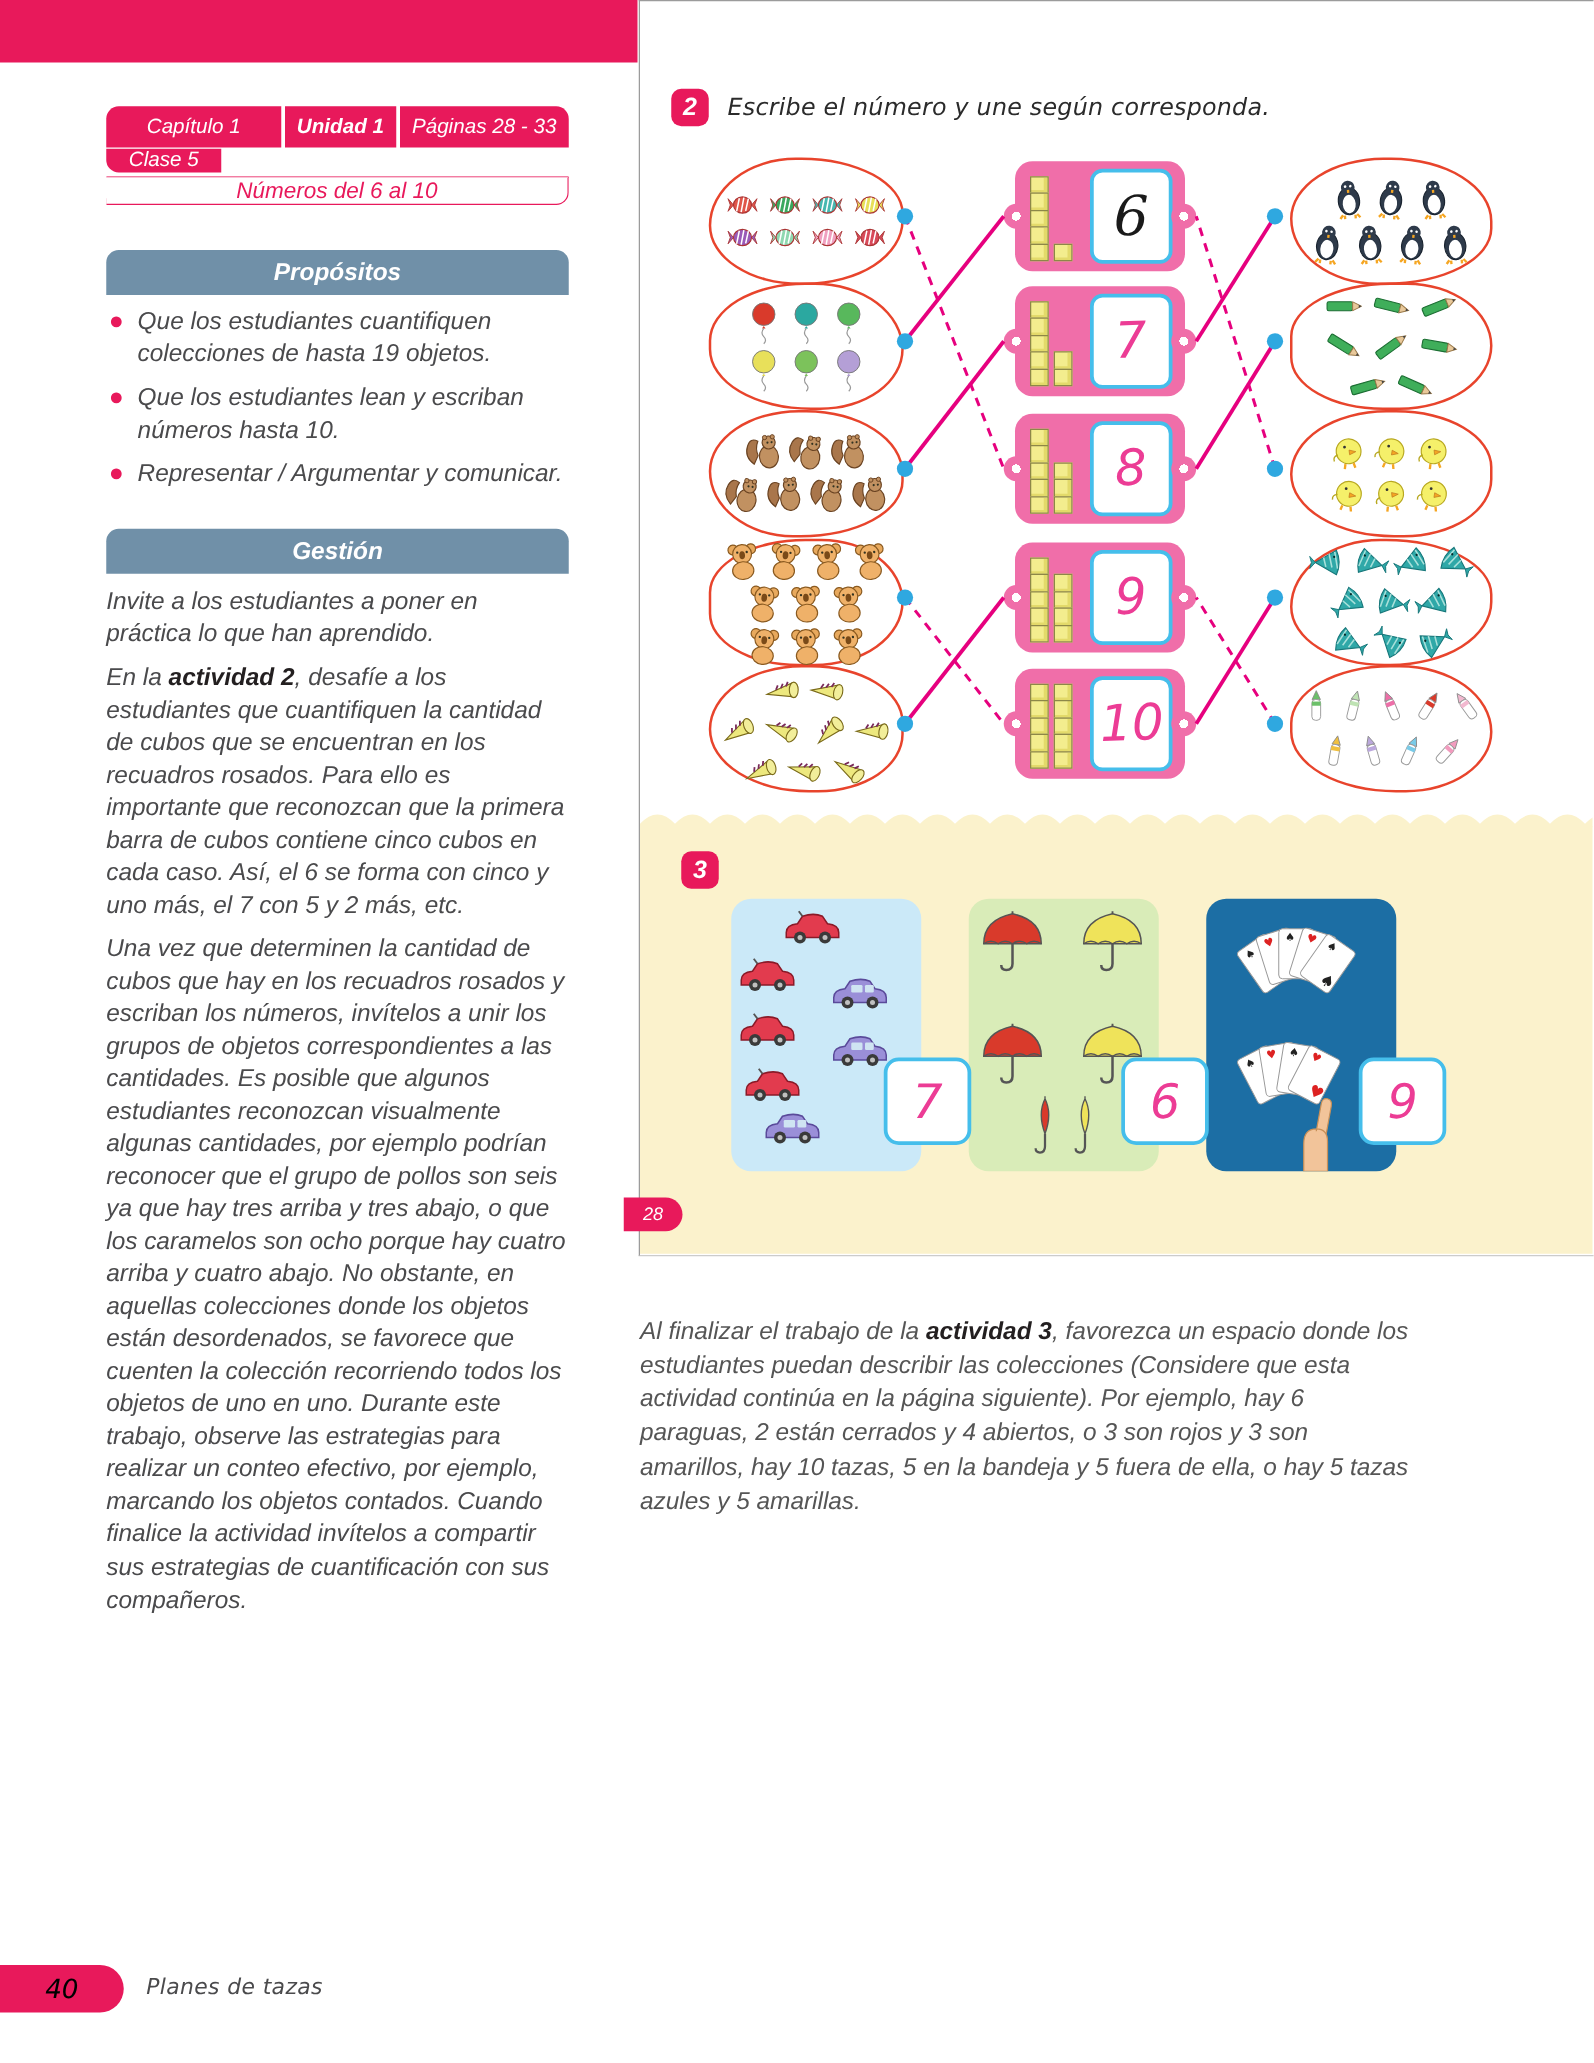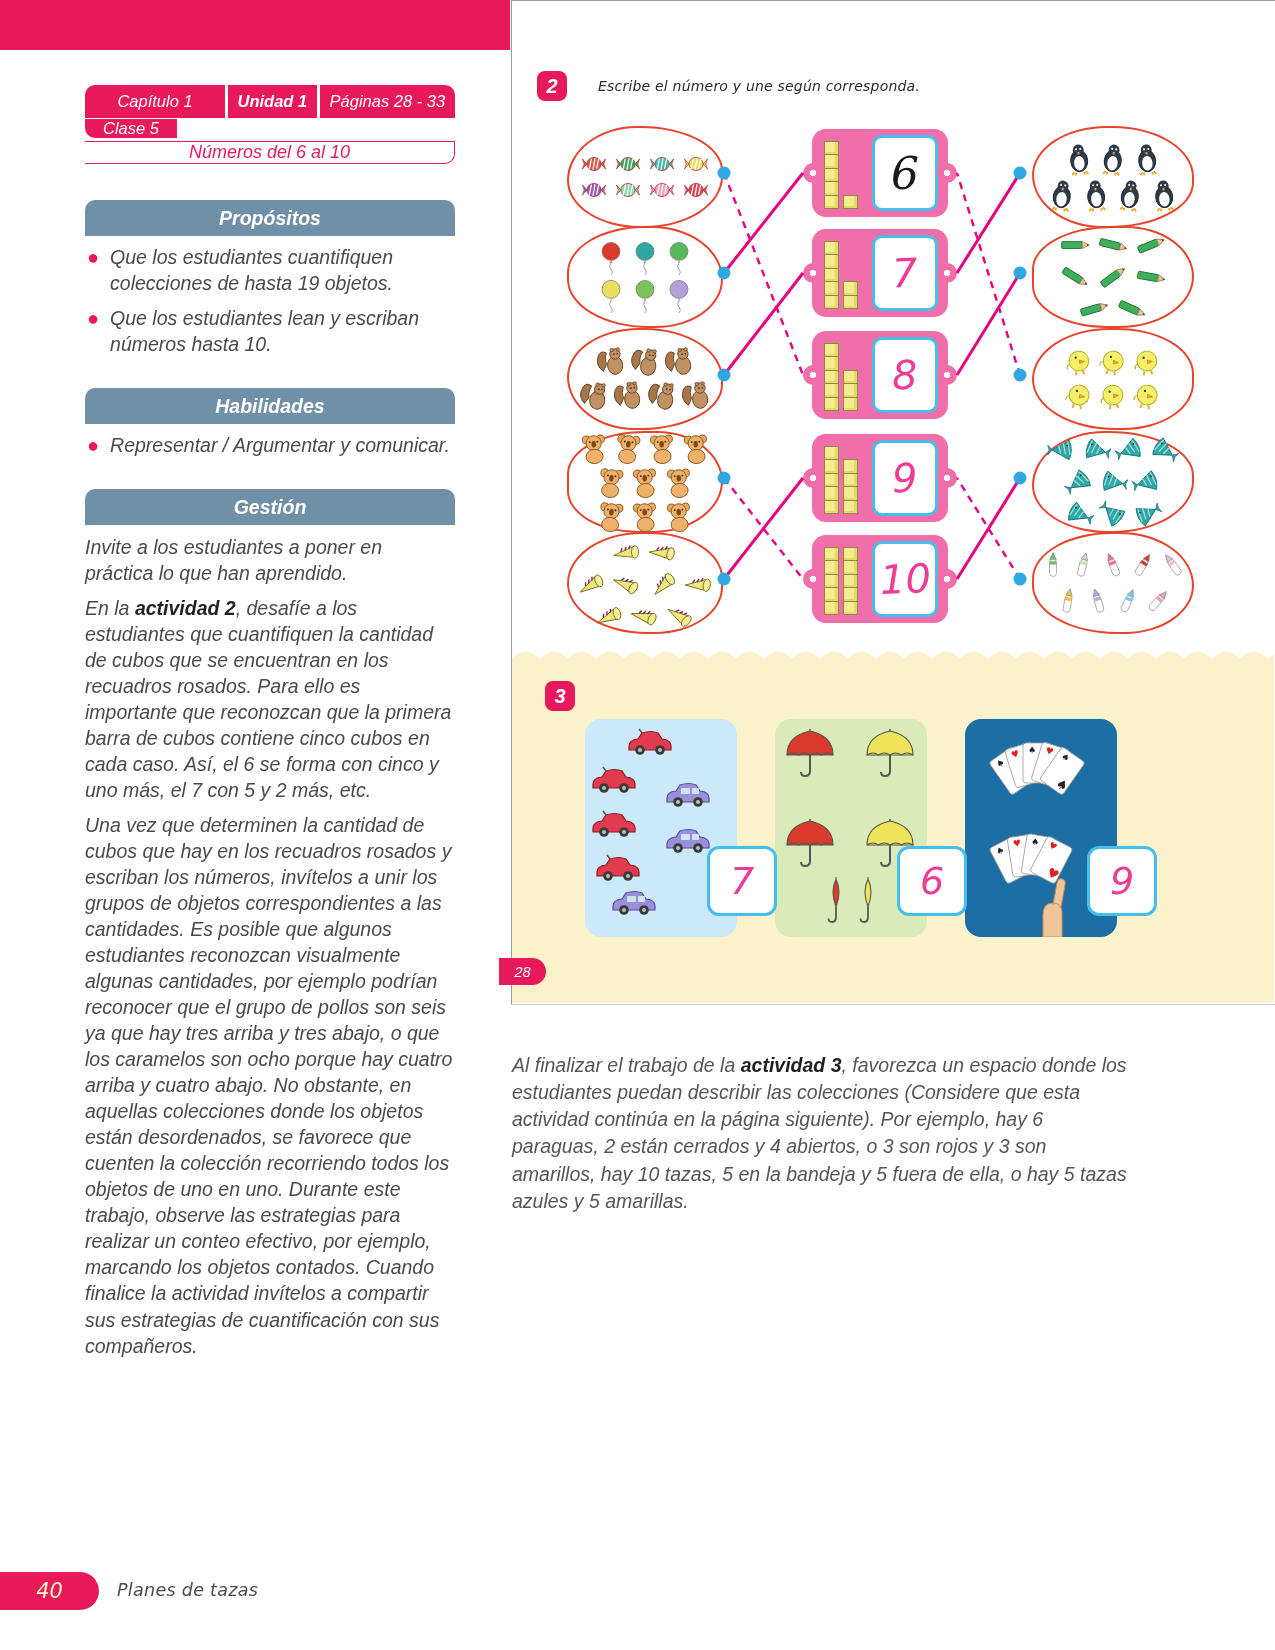--- a/index.html
+++ b/index.html
@@ -28,21 +28,21 @@
   .bullet{display:flex;margin:0 0 9px 2px;font-size:19.5px;line-height:1.33;}
   .bullet .dot{color:#e8195b;font-size:20px;margin-right:11px;line-height:1.25;}
   .para{font-size:19.5px;line-height:1.335;margin:0 0 9px 0;}
   .bold-dark{font-weight:bold;color:#231f20;}
   
   #wb-page{left:511px;top:0;width:764px;height:1003px;background:#fff;
            border-top:1.5px solid #9b9b9b;border-left:1.5px solid #9b9b9b;border-bottom:1.5px solid #cccccc;}
   .act-badge{width:30px;height:30px;background:#e8195b;border-radius:8px;color:#fff;font-weight:bold;
              font-size:20px;display:flex;align-items:center;justify-content:center;}
   .school{font-family:"DejaVu Sans",sans-serif;letter-spacing:0.2px;color:#2b2b2b;}
-  .instr{font-size:14px;margin-left:16px;}
+  .instr{font-size:19px;}
   
   .group{position:absolute;border:2.5px solid #e8442c;background:#fff;
          display:flex;flex-direction:column;justify-content:center;padding:2px 3px;}
   .g-row{display:flex;justify-content:center;align-items:center;}
   .item{display:block;}
   
   .num-card{position:absolute;width:136px;height:88px;background:#f06ea9;border-radius:14px;
             display:flex;align-items:center;justify-content:space-between;padding:0 10px 0 12px;box-sizing:border-box;}
   .lug{position:absolute;width:20px;height:20px;border-radius:50%;
        background:radial-gradient(circle at 50% 50%, #ffffff 0 3.5px, #f06ea9 3.5px);top:34px;}
@@ -62,21 +62,21 @@
   .a3-card{position:absolute;border-radius:16px;}
   .ans-box{position:absolute;width:64px;height:64px;background:#fff;border:3px solid #45beeb;border-radius:12px;
            display:flex;align-items:center;justify-content:center;z-index:5;}
   .ans-box span{font-family:"DejaVu Sans",sans-serif;font-size:38px;color:#ec3c95;}
   #pg-badge{position:absolute;left:-13px;top:297px;width:47px;height:27px;background:#e8195b;
             border-radius:0 14px 14px 0;color:#fff;font-size:14.5px;display:flex;align-items:center;justify-content:center;}
   
   #bottom-para{left:512px;top:1032px;width:622px;font-size:19.5px;line-height:1.4;color:#555;}
   
   #footer-pill{left:0;top:1572px;width:99px;height:38px;background:#e8195b;border-radius:0 19px 19px 0;
-               color:#fef9c3;font-size:21px;display:flex;align-items:center;justify-content:center;
+               color:#000000;font-size:21px;display:flex;align-items:center;justify-content:center;
                font-family:"DejaVu Sans",sans-serif;}
   #footer-label{left:117px;top:1580px;font-family:"DejaVu Sans",sans-serif;font-size:17.5px;color:#4a4a4c;
                 letter-spacing:0.3px;}
   svg{display:block;}
   #links{position:absolute;left:0;top:0;pointer-events:none;}
 </style>
 </head>
 <body>
 
 <div id="canvas">
@@ -99,21 +99,20 @@
     <div class="sec-header">Propósitos</div>
     <div class="bullet">
       <span class="dot">●</span>
       <span>Que los estudiantes cuantifiquen colecciones de hasta 19 objetos.</span>
     </div>
     <div class="bullet">
       <span class="dot">●</span>
       <span>Que los estudiantes lean y escriban números hasta 10.</span>
     </div>
 
-    <div class="sec-header sec-gap">Habilidades</div>
     <div class="bullet">
       <span class="dot">●</span>
       <span>Representar / Argumentar y comunicar.</span>
     </div>
 
     <div class="sec-header sec-gap">Gestión</div>
     <p class="para">Invite a los estudiantes a poner en práctica lo que han aprendido.</p>
     <p class="para"><span>En la </span><span class="bold-dark">actividad 2</span><span>, desafíe a los estudiantes que cuantifiquen la cantidad de cubos que se encuentran en los recuadros rosados. Para ello es importante que reconozcan que la primera barra de cubos contiene cinco cubos en cada caso. Así, el 6 se forma con cinco y uno más, el 7 con 5 y 2 más, etc.</span></p>
     <p class="para">Una vez que determinen la cantidad de cubos que hay en los recuadros rosados y escriban los números, invítelos a unir los grupos de objetos correspondientes a las cantidades. Es posible que algunos estudiantes reconozcan visualmente algunas cantidades, por ejemplo podrían reconocer que el grupo de pollos son seis ya que hay tres arriba y tres abajo, o que los caramelos son ocho porque hay cuatro arriba y cuatro abajo.  No obstante, en aquellas colecciones donde los objetos están desordenados, se favorece que cuenten la colección recorriendo todos los objetos de uno en uno. Durante este trabajo, observe las estrategias para realizar un conteo efectivo, por ejemplo, marcando los objetos contados. Cuando finalice la actividad invítelos a compartir sus estrategias de cuantificación con sus compañeros.</p>
   </div>

